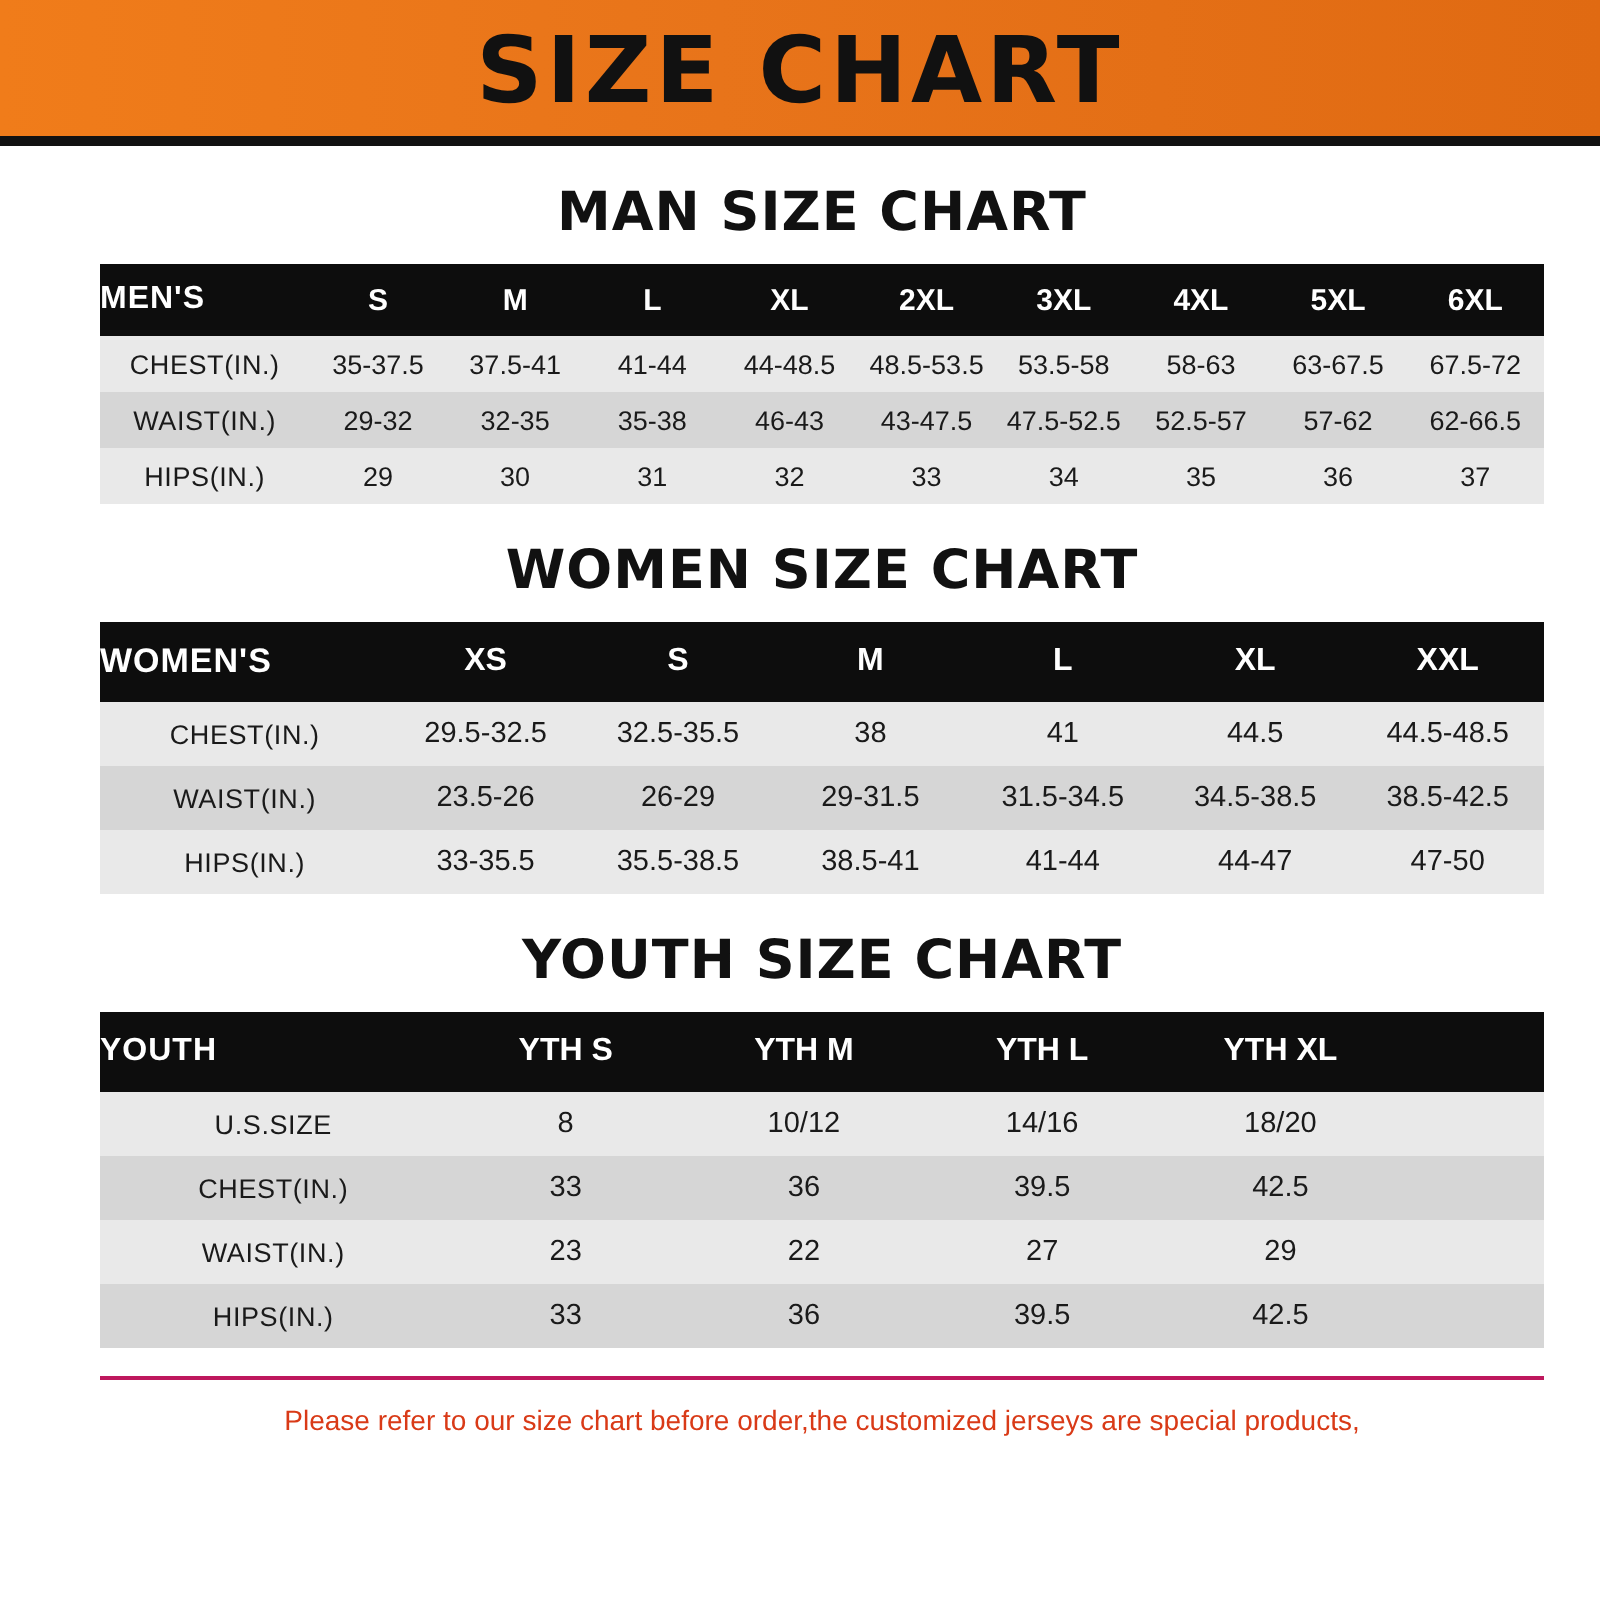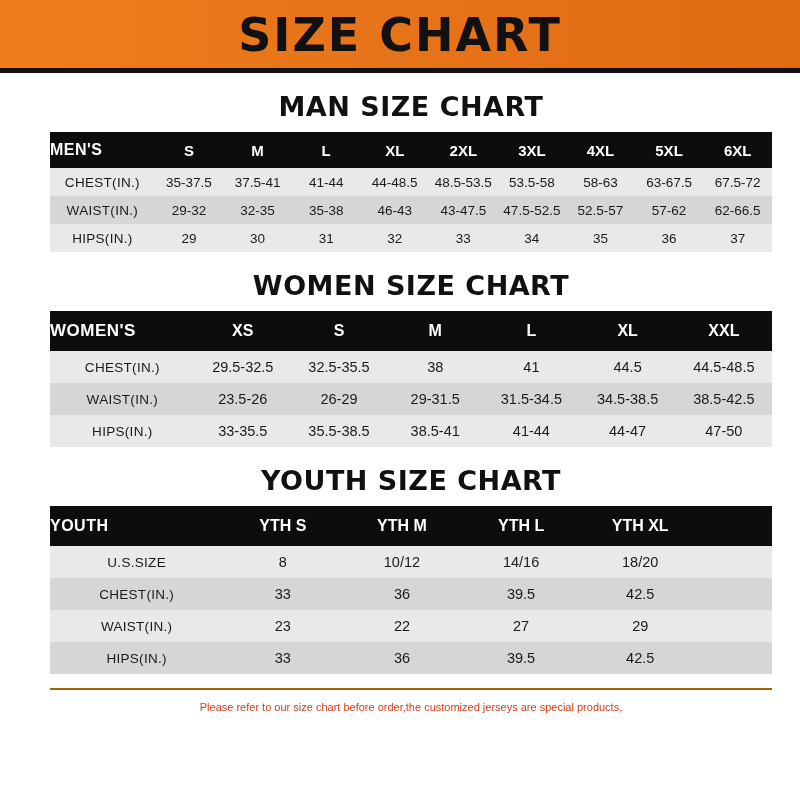--- a/index.html
+++ b/index.html
@@ -123,24 +123,24 @@
     font-size: 14.5px;
     height: 32px;
   }
   table.youth thead th.rowlabel {
     font-size: 16px;
   }
 
   .footer-note {
     margin-top: 14px;
     padding: 10px 10px 0 10px;
-    border-top: 2px solid #a16207;
+    border-top: 2px solid #be185d;
     text-align: center;
     color: #d93a17;
-    font-size: 11px;
+    font-size: 14px;
     line-height: 1.45;
     font-family: "Liberation Sans", sans-serif;
   }
   .footer-note .line {
     display: block;
   }
 </style>
 </head>
 <body>
 

